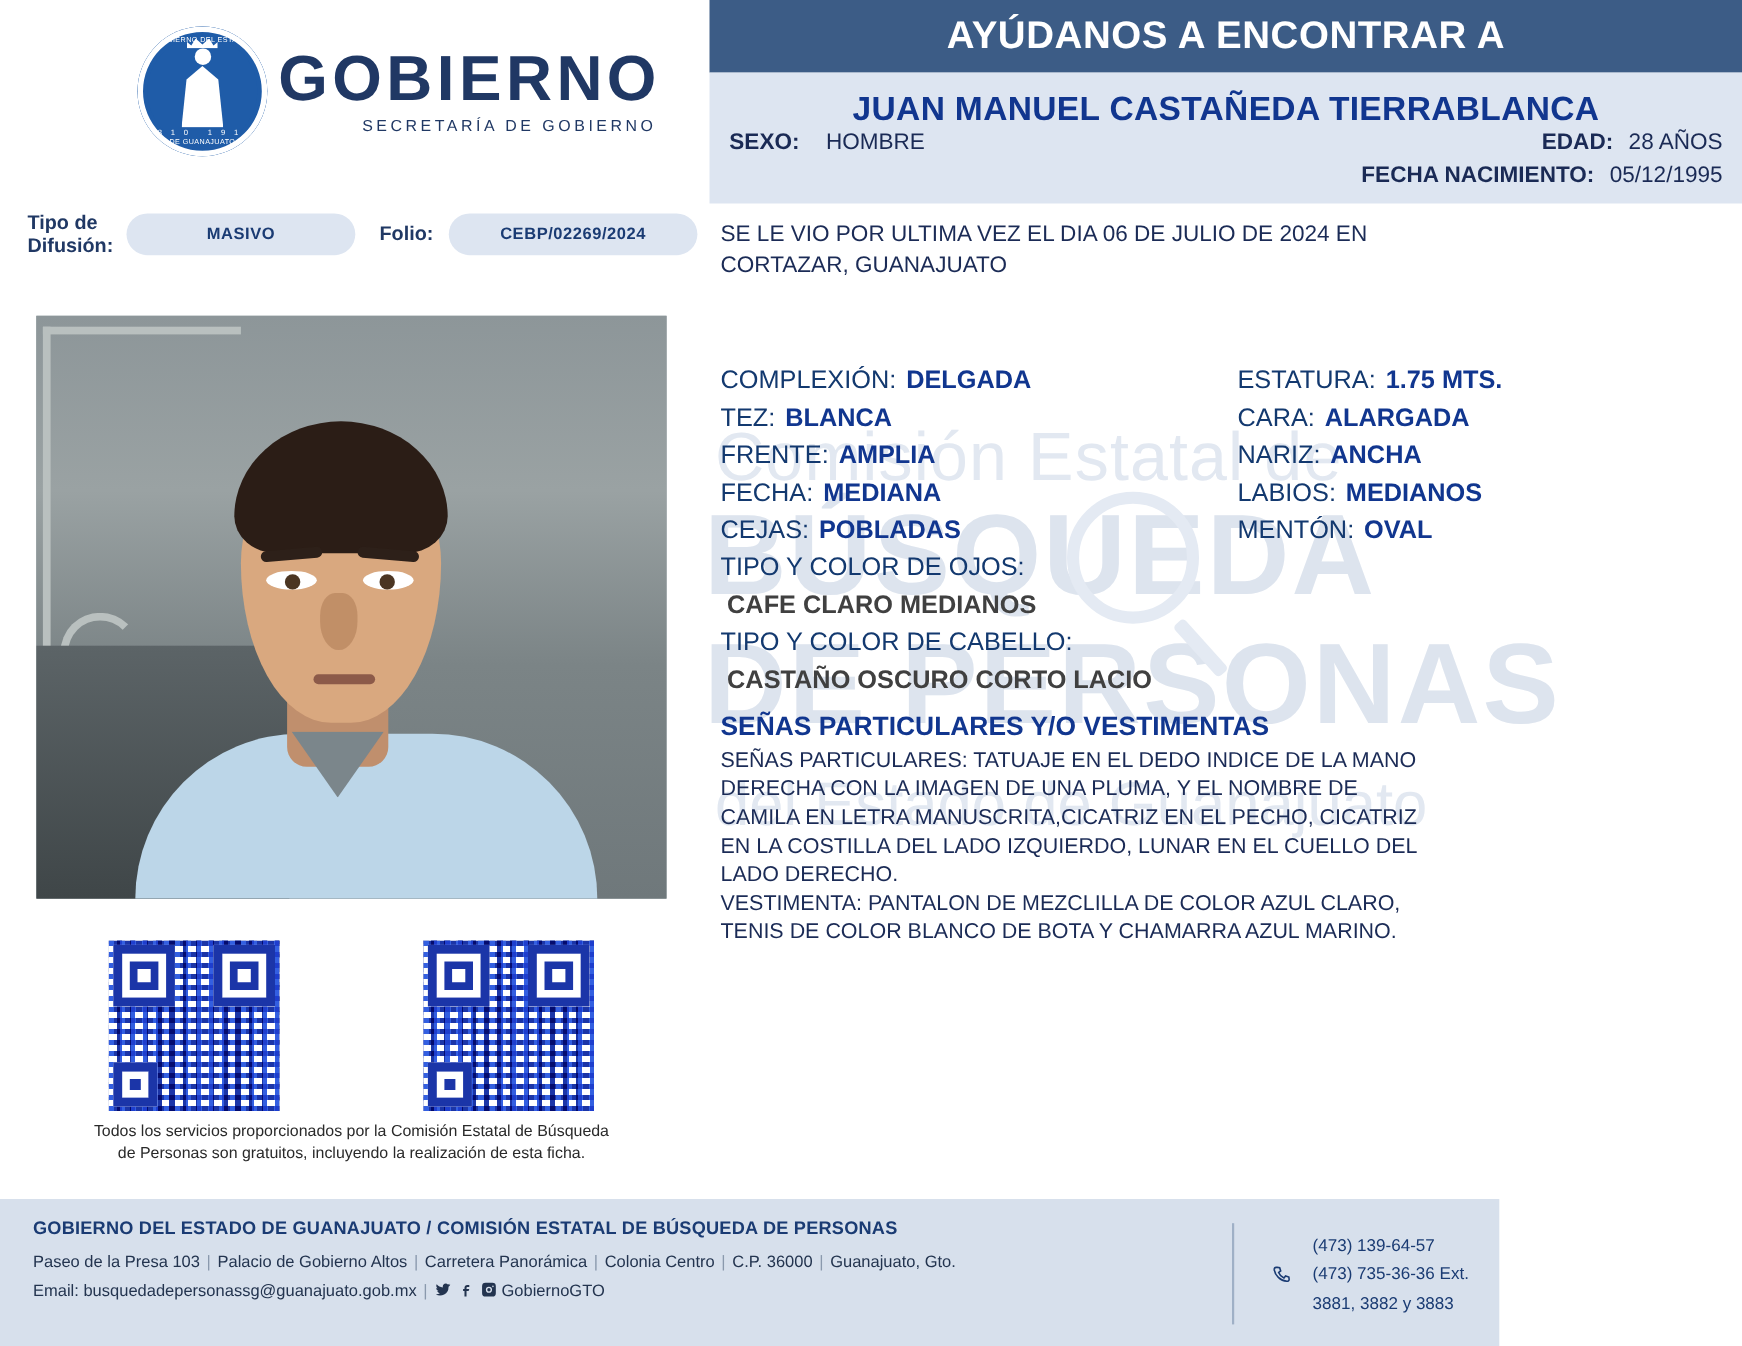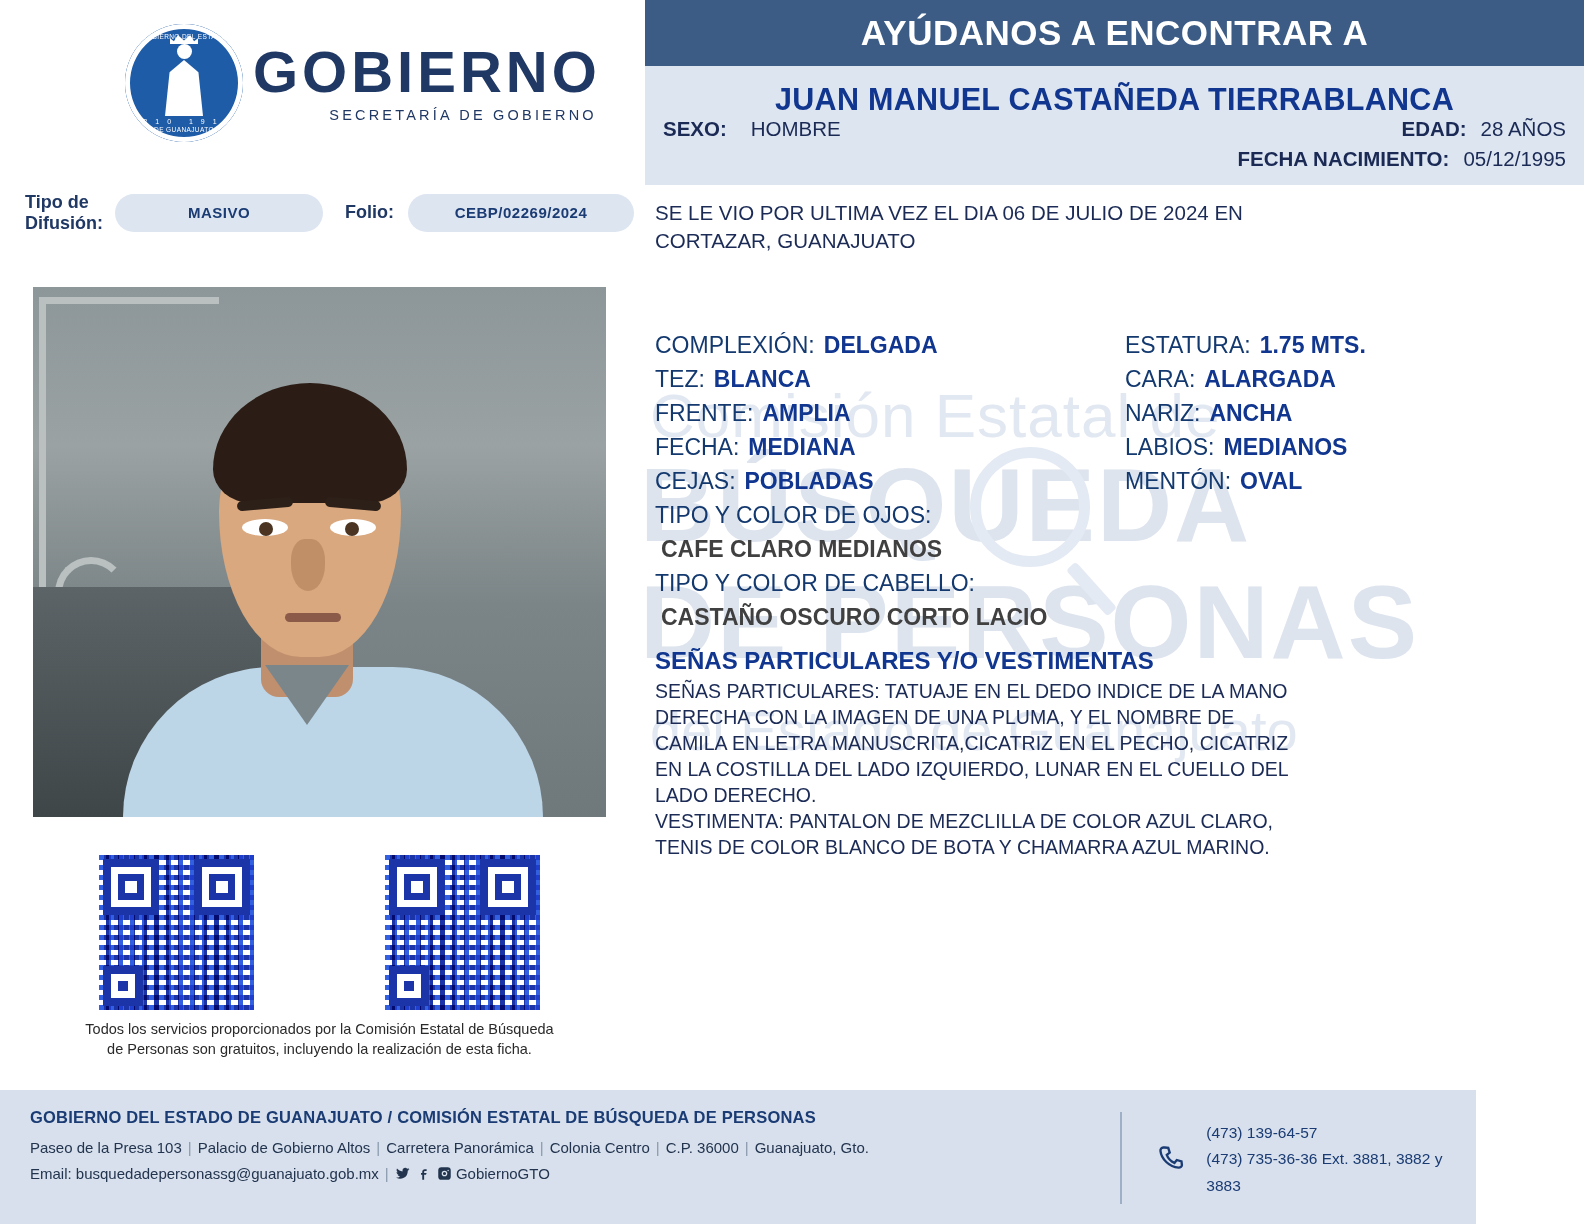--- a/index.html
+++ b/index.html
@@ -368,21 +368,21 @@
     margin-top: 4px;
     font-size: 19.5px;
     line-height: 1.33;
     color: #1b2b56;
   }
 
   
   .footer {
     position: absolute;
     left: 0; bottom: 0;
-    width: 1476px;
+    width: 1363px;
     height: 134px;
     background: #d7e0ec;
     z-index: 3;
   }
   .footer-inner { position: relative; height: 100%; padding: 18px 30px; }
   .footer-title {
     font-size: 16.5px;
     font-weight: bold;
     color: #1a3b73;
     letter-spacing: .2px;

